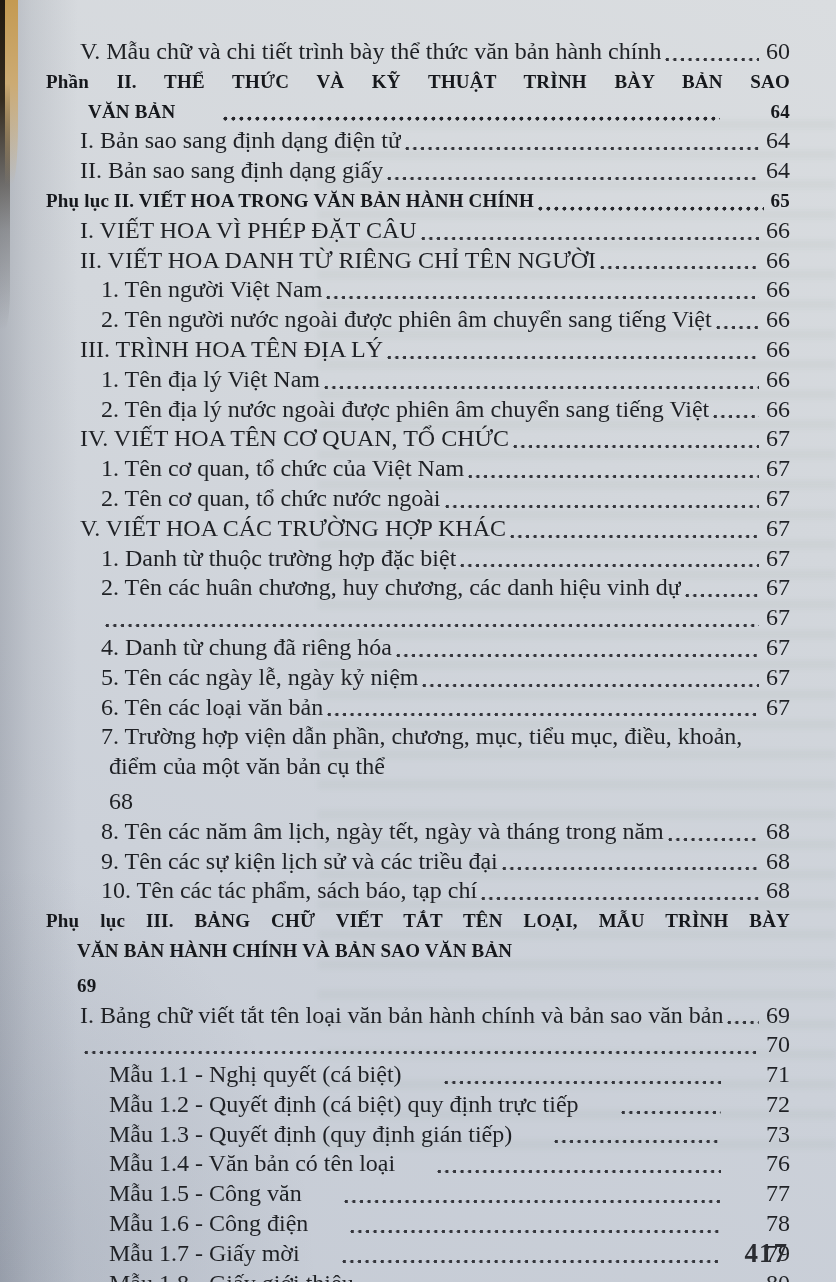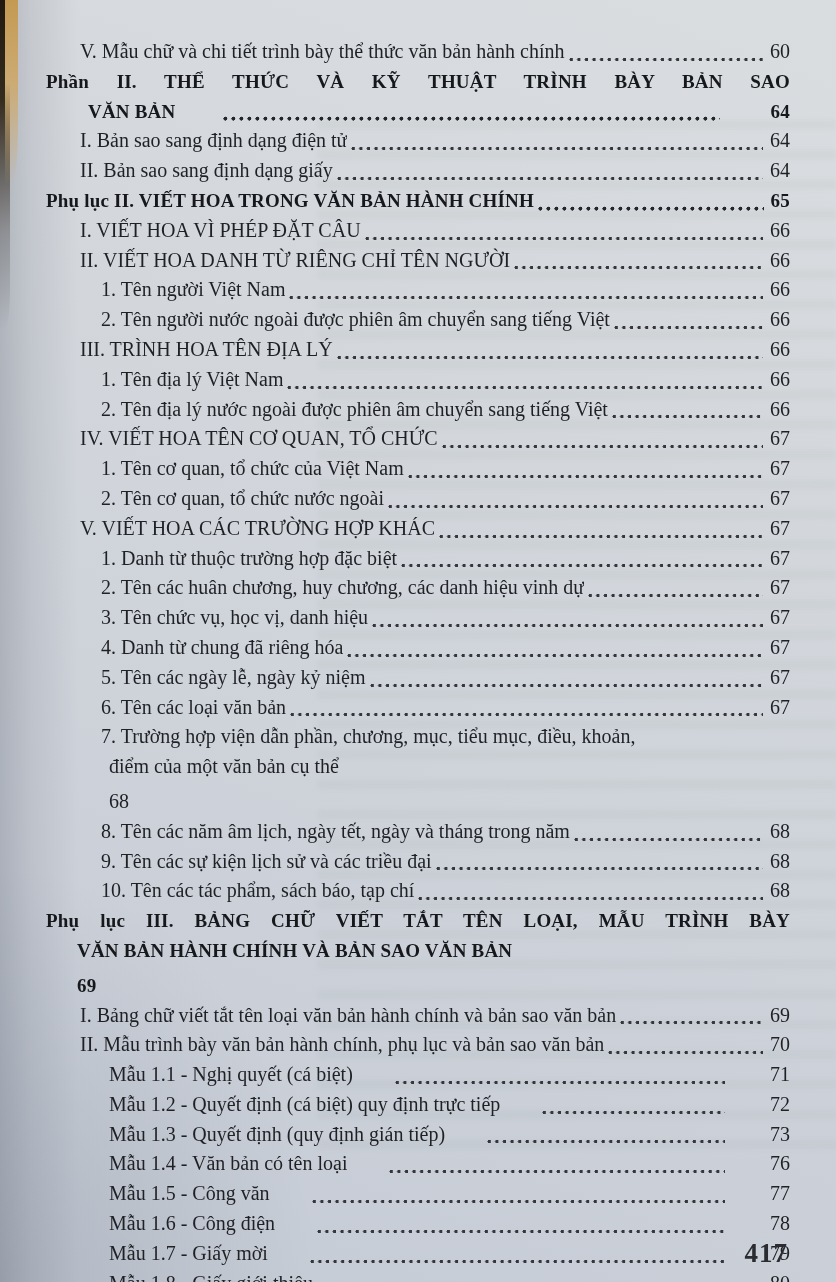--- a/index.html
+++ b/index.html
@@ -40,21 +40,21 @@
     pointer-events:none;
   }
   
   .toc{
     position:absolute;left:0;top:0;right:0;
     padding:37px 46px 0 46px;
     box-sizing:border-box;
   }
   .row{
     display:flex;align-items:baseline;
-    line-height:29.8px;font-size:20px;
+    line-height:29.8px;font-size:24px;
     white-space:nowrap;
   }
   .row .txt{flex:0 1 auto;overflow:hidden;}
   .row .leader{
     flex:1 1 0;height:5px;align-self:flex-end;
     margin:0 6px 5px 4px;min-width:16px;
     background-image:radial-gradient(circle at 2.2px 2.5px,#35363c 1.55px,rgba(53,54,60,0) 1.95px);
     background-size:7.6px 5px;background-repeat:repeat-x;background-position:left bottom;
   }
   .row .pg{flex:0 0 auto;margin-left:1px;}
@@ -177,21 +177,20 @@
     <span class="txt">1. Danh từ thuộc trường hợp đặc biệt</span>
     <span class="leader"></span>
     <span class="pg">67</span>
   </div>
       <div class="row num">
     <span class="txt">2. Tên các huân chương, huy chương, các danh hiệu vinh dự</span>
     <span class="leader"></span>
     <span class="pg">67</span>
   </div>
       <div class="row num">
-    <span class="txt">3. Tên chức vụ, học vị, danh hiệu</span>
     <span class="leader"></span>
     <span class="pg">67</span>
   </div>
       <div class="row num">
     <span class="txt">4. Danh từ chung đã riêng hóa</span>
     <span class="leader"></span>
     <span class="pg">67</span>
   </div>
       <div class="row num">
     <span class="txt">5. Tên các ngày lễ, ngày kỷ niệm</span>
@@ -235,21 +234,20 @@
     <span class="txt">VĂN BẢN HÀNH CHÍNH VÀ BẢN SAO VĂN BẢN</span>
     <span class="leader"></span>
     <span class="pg">69</span>
   </div>
       <div class="row roman">
     <span class="txt">I. Bảng chữ viết tắt tên loại văn bản hành chính và bản sao văn bản</span>
     <span class="leader"></span>
     <span class="pg">69</span>
   </div>
       <div class="row roman">
-    <span class="txt">II. Mẫu trình bày văn bản hành chính, phụ lục và bản sao văn bản</span>
     <span class="leader"></span>
     <span class="pg">70</span>
   </div>
       <div class="row mau">
     <span class="txt">Mẫu 1.1 - Nghị quyết (cá biệt)</span>
     <span class="leader"></span>
     <span class="pg">71</span>
   </div>
       <div class="row mau">
     <span class="txt">Mẫu 1.2 - Quyết định (cá biệt) quy định trực tiếp</span>

